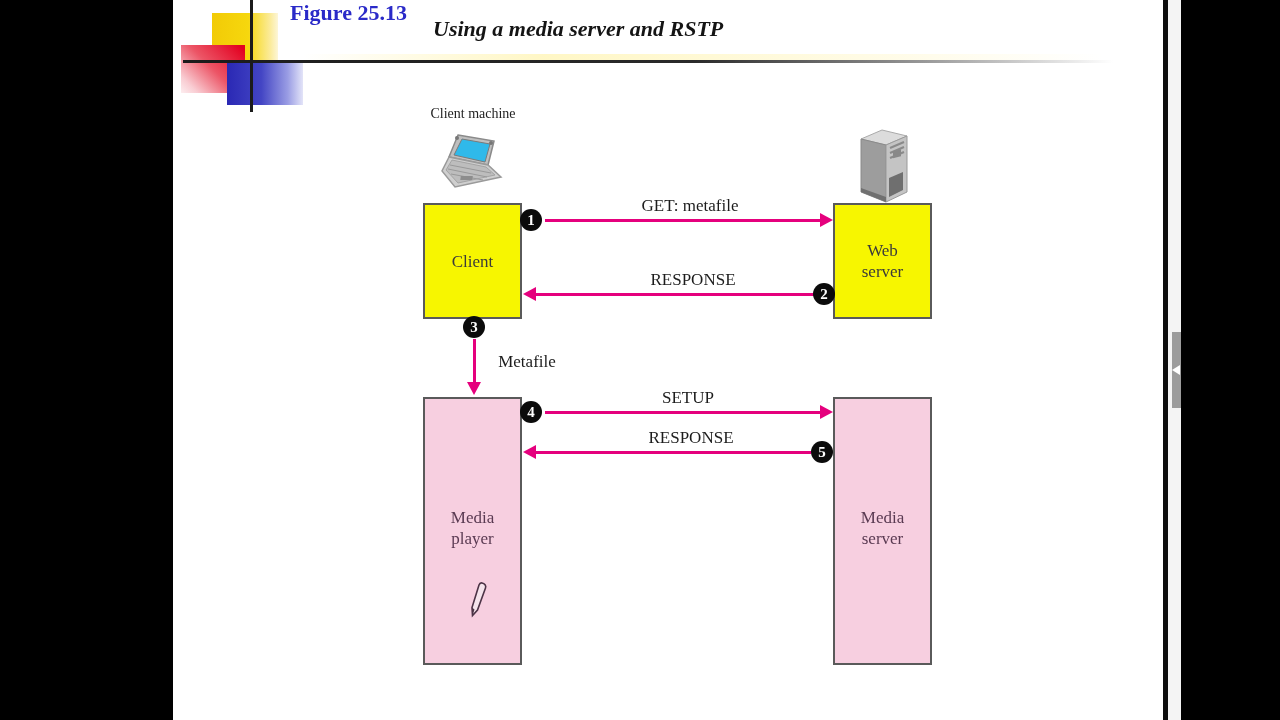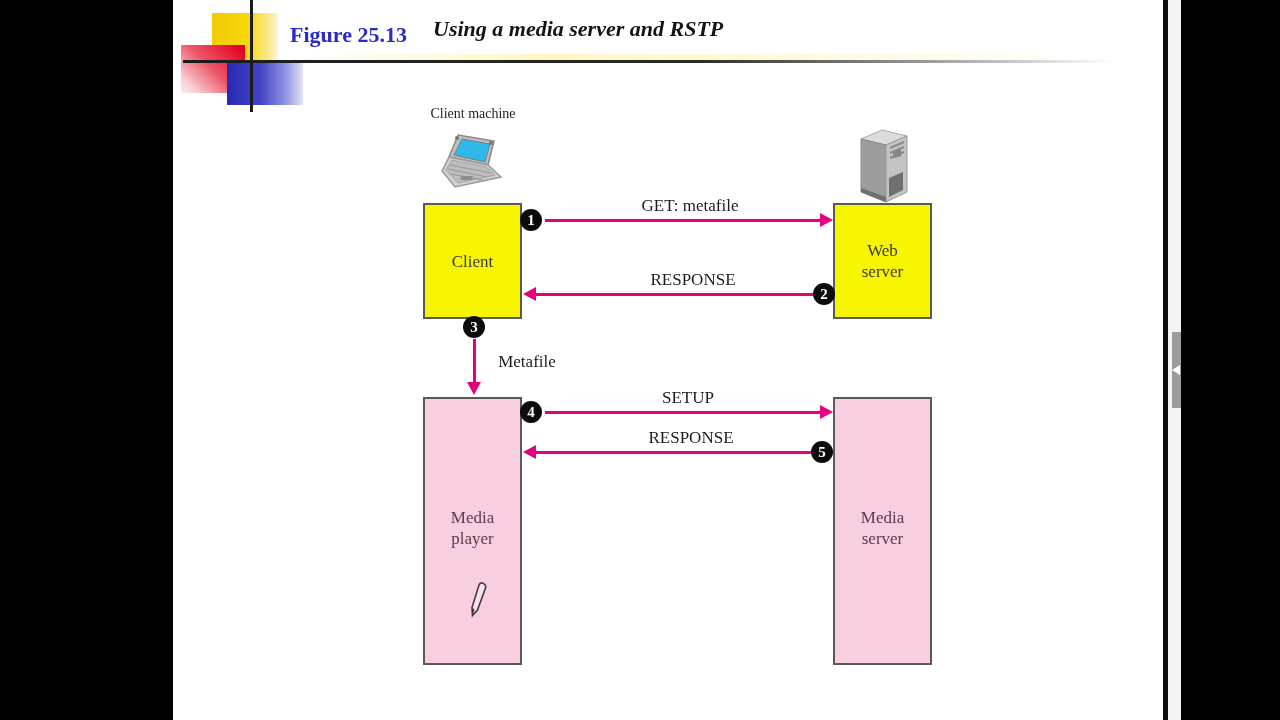--- a/index.html
+++ b/index.html
@@ -63,21 +63,21 @@
 
 <div id="content">
 
   <div class="sq" id="sq-yellow"></div>
   <div class="sq" id="sq-red"></div>
   <div class="sq" id="sq-blue"></div>
   <div class="abs" id="hglow"></div>
   <div class="abs" id="hline"></div>
   <div class="abs" id="vline"></div>
 
-  <div class="abs title-fig" style="left:117px;top:22px;">Figure 25.13</div>
+  <div class="abs title-fig" style="left:117px;top:0;">Figure 25.13</div>
   <div class="abs title-sub" style="left:260px;top:16px;text-align:right;">Using a media server and RSTP</div>
 
   <div class="abs machine-label" style="left:200px;top:106px;width:200px;">Client machine</div>
 
   <svg class="abs" style="left:264px;top:132px;" width="74" height="62" viewBox="0 0 74 62">
     <polygon points="21,3 57,9 51,33 12,25" fill="#bfbfbf" stroke="#8a8a8a" stroke-width="1.5"></polygon>
     <polygon points="25,7 53,12 48,30 17,23" fill="#2fb9ea" stroke="#7a7a7a" stroke-width="1"></polygon>
     <polygon points="12,25 51,33 64,45 18,55 5,39" fill="#cfcfcf" stroke="#9a9a9a" stroke-width="1.5"></polygon>
     <polygon points="15,28 49,35 58,43 21,51 9,38" fill="#bdbdbd" stroke="#9a9a9a" stroke-width="0.8"></polygon>
     <line x1="13" y1="33" x2="54" y2="41" stroke="#999" stroke-width="1"></line>

